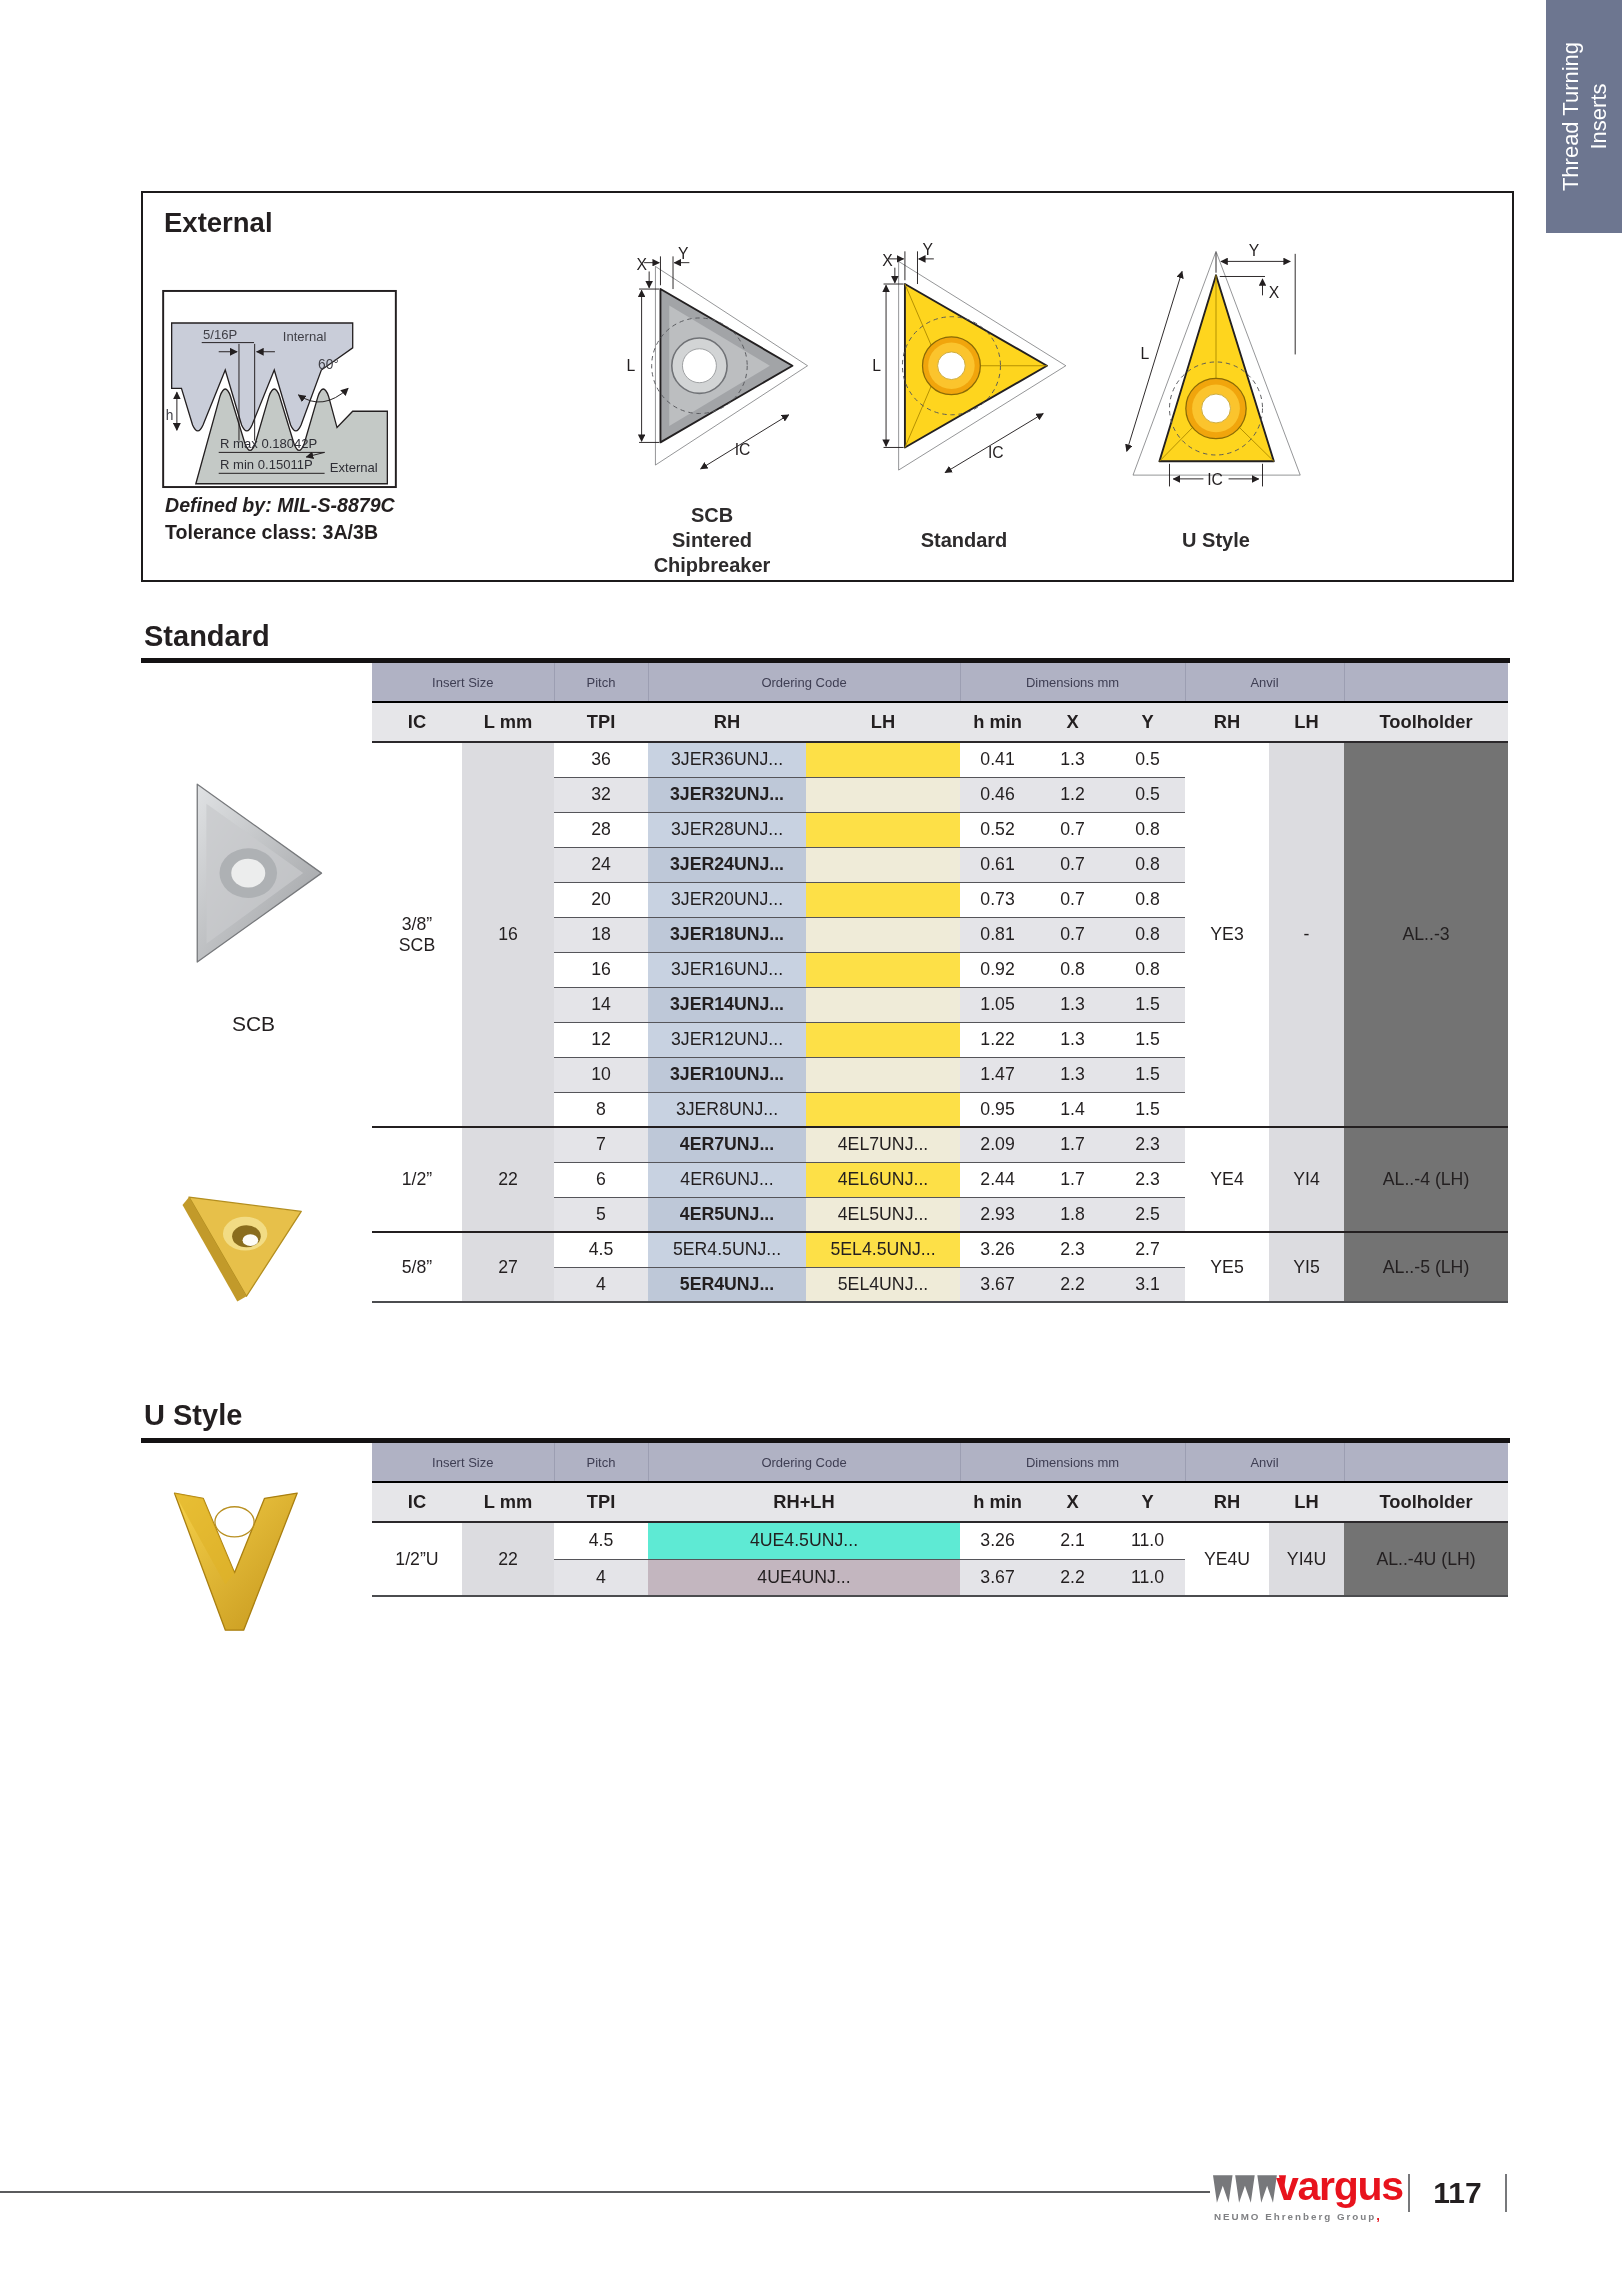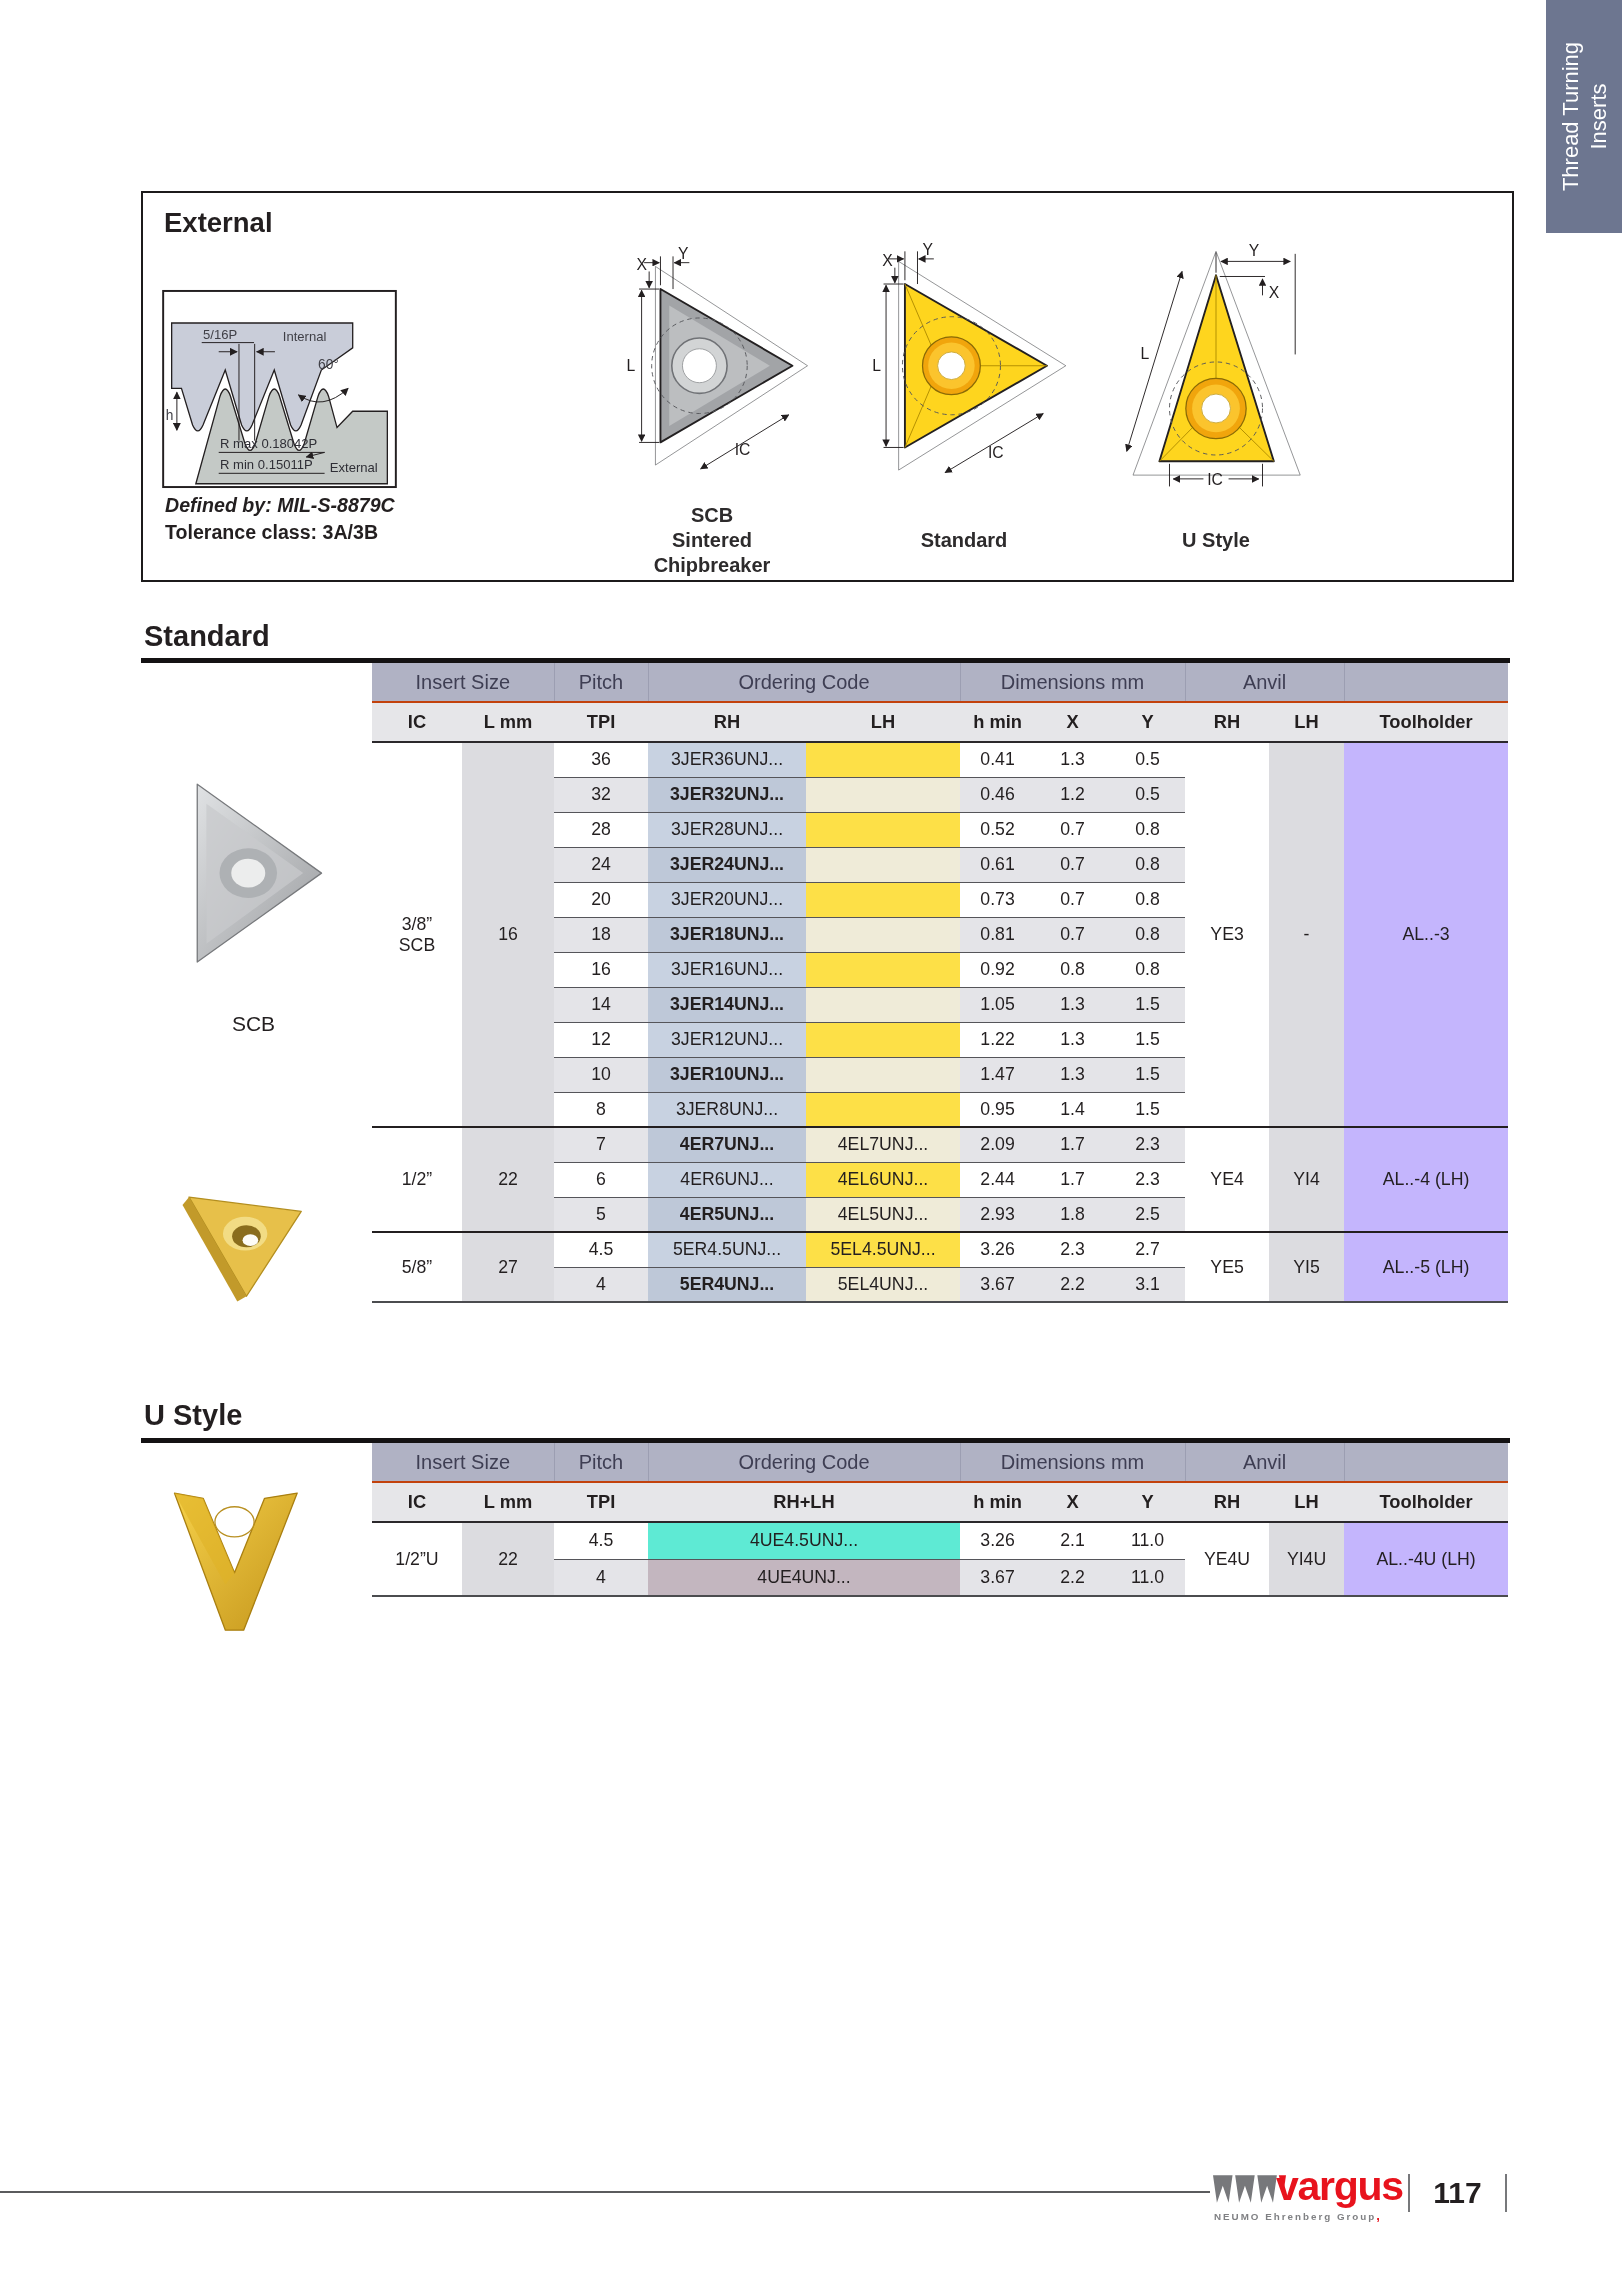--- a/index.html
+++ b/index.html
@@ -31,39 +31,39 @@
   .cap-scb1{left:458px;top:311px;}  .cap-scb2{left:458px;top:336px;}  .cap-scb3{left:458px;top:361px;}
   .cap-std{left:710px;top:336px;}  .cap-u{left:962px;top:336px;}
 
   
   .sec-head{position:absolute;left:144px;font-size:29px;font-weight:800;}
   .rule{position:absolute;left:141px;width:1369px;height:4.6px;background:#141213;}
 
   
   table.cat{position:absolute;left:372px;width:1136px;border-collapse:collapse;table-layout:fixed;}
   table.cat th,table.cat td{padding:0;text-align:center;vertical-align:middle;}
-  tr.gh th{height:38px;background:#b0b2c4;color:#3e3e53;font-size:20px;font-weight:500;
-           border-bottom:2px solid #c2410c;border-left:0.7px solid #9C9eb2;}
+  tr.gh th{height:38px;background:#b0b2c4;color:#3e3e53;font-size:13px;font-weight:500;
+           border-bottom:2px solid #000000;border-left:0.7px solid #9C9eb2;}
   tr.gh th:first-child{border-left:none;}
   tr.cols th{height:38px;background:#e6e6e9;font-size:18.3px;font-weight:700;color:#231f20;
              border-bottom:2px solid #2b282b;}
   #std-table tbody tr{height:35px;}
   #u-table tbody tr{height:37px;}
   tbody td{font-size:17.7px;color:#231f20;}
   .c-ic{background:#fff;line-height:21px;}
   .c-l{background:#dcdce0;}
   .c-tpi,.c-h,.c-x,.c-y{background:#fff;border-bottom:1.3px solid #55555a;}
   tr.stripe .c-tpi,tr.stripe .c-h,tr.stripe .c-x,tr.stripe .c-y{background:#e4e4e8;}
   .c-rh{background:#c8d2e1;border-bottom:1.3px solid #55555a;margin-left:40px;}
   tr.stripe .c-rh{background:#bec8d8;font-weight:bold;}
   .c-lh{background:#fde047;border-bottom:1.3px solid #55555a;}
   tr.stripe .c-lh{background:#efebd8;}
   .c-m{background:#5eead4;border-bottom:1.3px solid #55555a;}
   tr.stripe .c-m{background:#c3b6bf;}
-  .c-arh{background:#fff;} .c-alh{background:#dcdce0;} .c-tool{background:#c4b5fd;}
+  .c-arh{background:#fff;} .c-alh{background:#dcdce0;} .c-tool{background:#737373;}
   .gend{border-bottom:2px solid #231f20 !important;}
   .tend{border-bottom:2.6px solid #4b4c4f !important;}
 
   
   .photo-scb{position:absolute;left:175px;top:758px;}
   .photo-cap{position:absolute;left:175px;top:1012px;width:157px;text-align:center;font-size:21px;font-weight:500;}
   .photo-gold{position:absolute;left:169px;top:1171px;}
   .photo-u{position:absolute;left:165px;top:1480px;}
 
   

